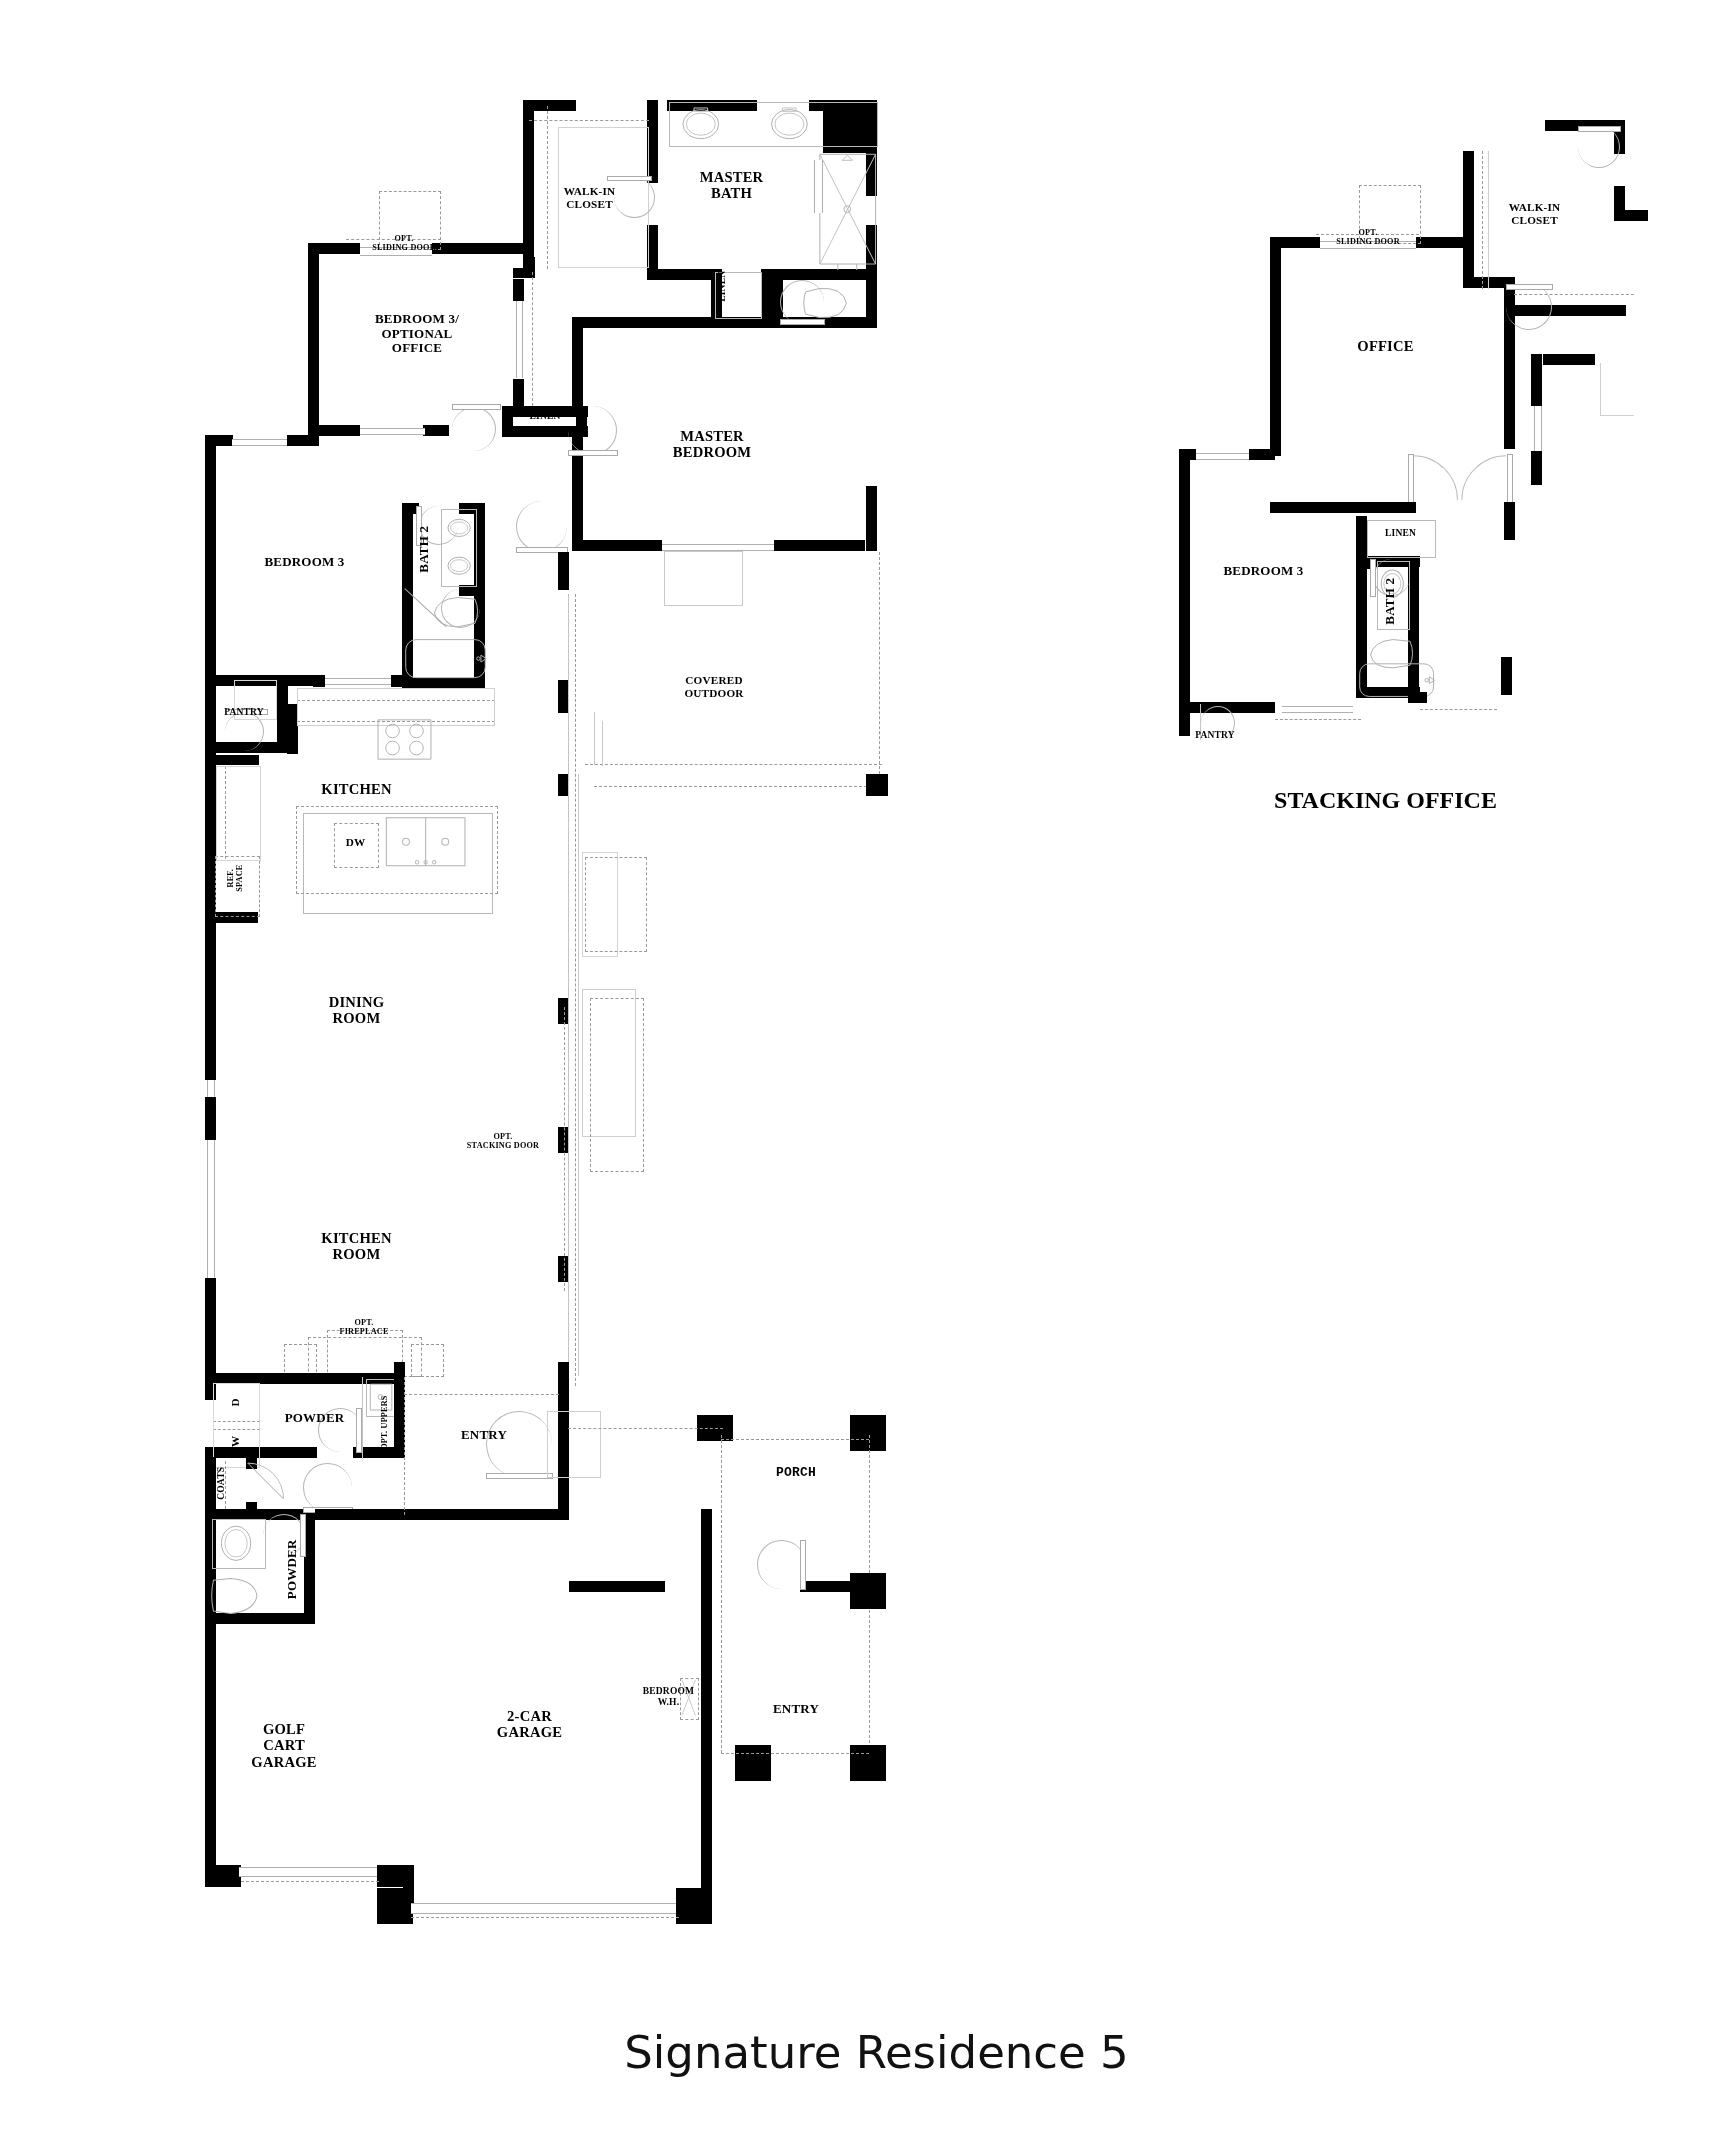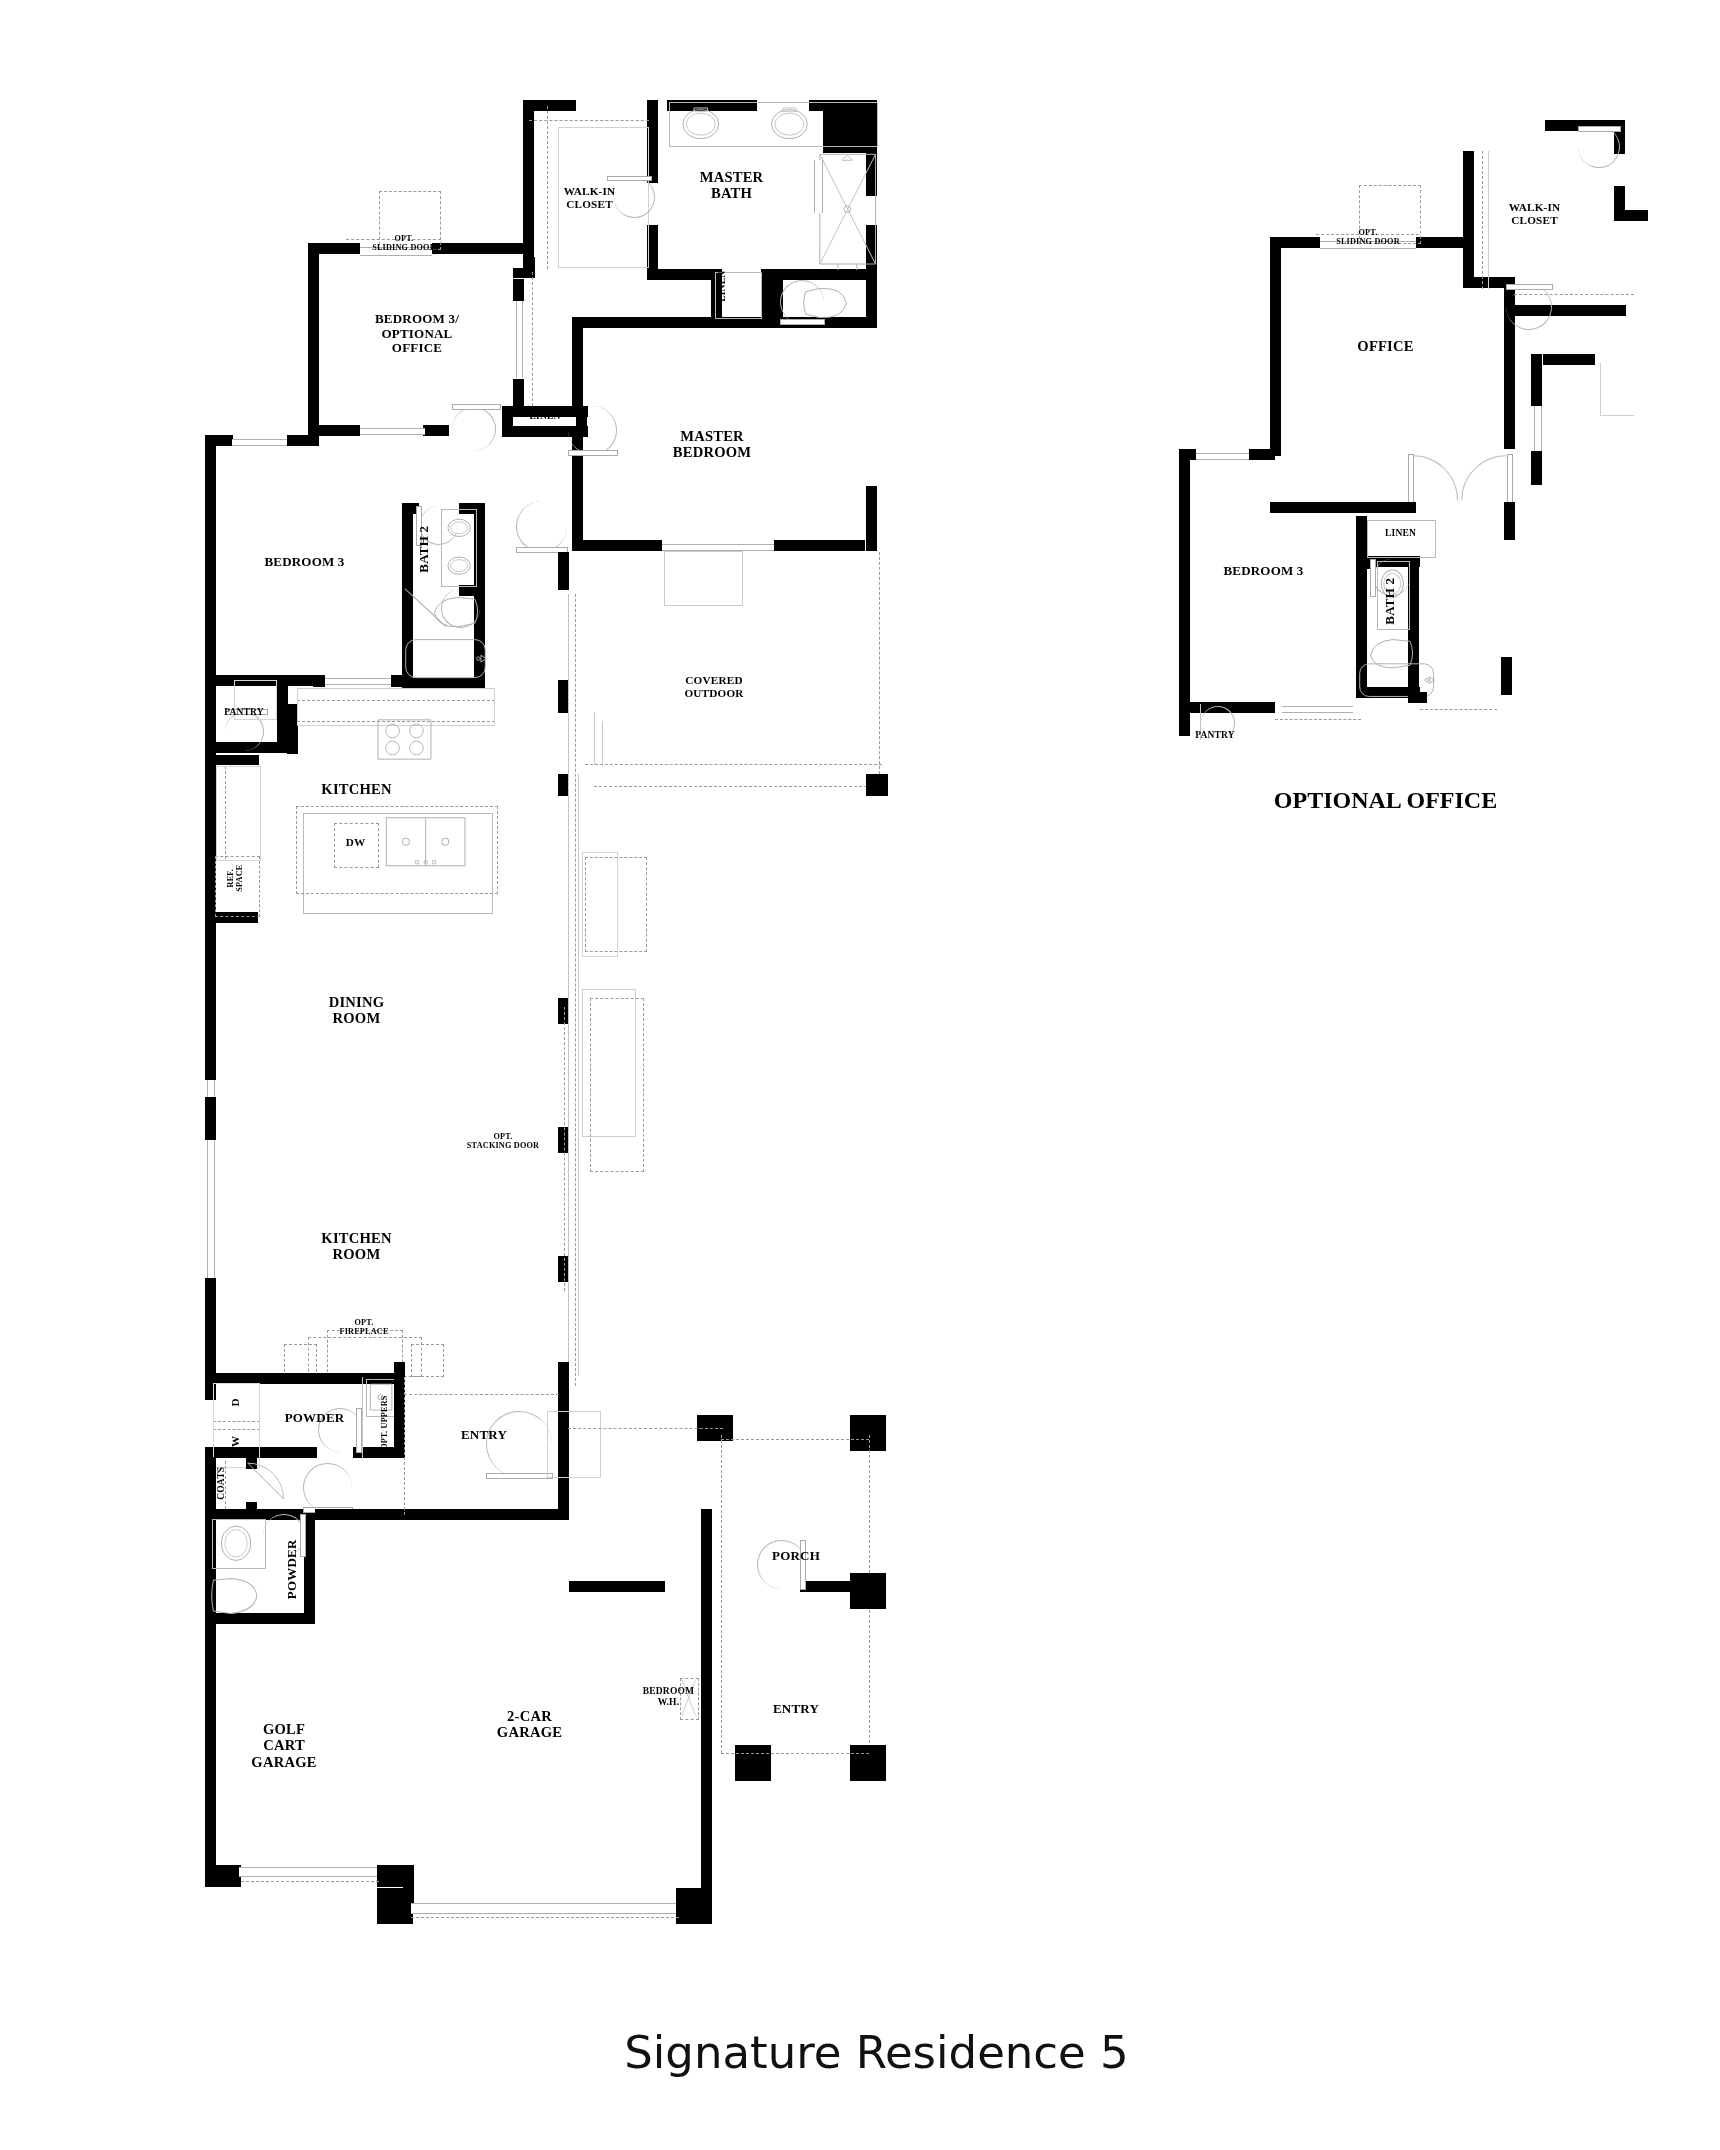--- a/index.html
+++ b/index.html
@@ -381,21 +381,21 @@
 SPACE</div>
   <div class="lbl s-xl" style="left:275px;top:781px;width:163px;">KITCHEN</div>
   <div class="lbl s-xl" style="left:275px;top:994px;width:163px;">DINING
 ROOM</div>
   <div class="lbl s-xl" style="left:275px;top:1230px;width:163px;">KITCHEN
 ROOM</div>
   <div class="lbl s-l" style="left:250px;top:1411px;width:129px;">POWDER</div>
   <div class="lbl s-s rot" style="left:193px;top:1478px;width:57px;">COATS</div>
   <div class="lbl s-l rot" style="left:236px;top:1562px;width:112px;">POWDER</div>
   <div class="lbl s-l" style="left:428px;top:1428px;width:112px;">ENTRY</div>
-  <div class="lbl s-l" style="left:736px;top:1549px;width:120px;">PORCH</div>
+  <div class="lbl s-l" style="left:736px;top:1466px;width:120px;font-family:Liberation Mono, monospace;">PORCH</div>
   <div class="lbl s-l" style="left:736px;top:1702px;width:120px;">ENTRY</div>
   <div class="lbl s-xl" style="left:452px;top:1708px;width:155px;">2-CAR
 GARAGE</div>
   <div class="lbl s-xl" style="left:215px;top:1721px;width:138px;">GOLF
 CART
 GARAGE</div>
 
   <div class="lbl s-xs" style="left:348px;top:234px;width:112px;">OPT.
 SLIDING DOOR</div>
   <div class="lbl s-xs" style="left:447px;top:1132px;width:112px;">OPT.
@@ -500,19 +500,19 @@
   <div class="lbl s-xl" style="left:1308px;top:338px;width:155px;">OFFICE</div>
   <div class="lbl s-m" style="left:1483px;top:201px;width:103px;">WALK-IN
 CLOSET</div>
   <div class="lbl s-l" style="left:1186px;top:564px;width:155px;">BEDROOM 3</div>
   <div class="lbl s-l rot" style="left:1351px;top:594px;width:79px;">BATH 2</div>
   <div class="lbl s-s" style="left:1366px;top:528px;width:69px;">LINEN</div>
   <div class="lbl s-s" style="left:1179px;top:730px;width:72px;">PANTRY</div>
   <div class="lbl s-xs" style="left:1312px;top:228px;width:112px;">OPT.
 SLIDING DOOR</div>
 
-  <div class="sub-title" style="left:1196px;top:787px;width:379px;">OPTIONAL OFFICE</div>
+  <div class="sub-title" style="left:1196px;top:787px;width:379px;">STACKING OFFICE</div>
 </div>
 
 <div class="plan-title" style="left:16px;top:2026px;">Signature Residence 5</div>
 
 </div>
 
 
 </body></html>

